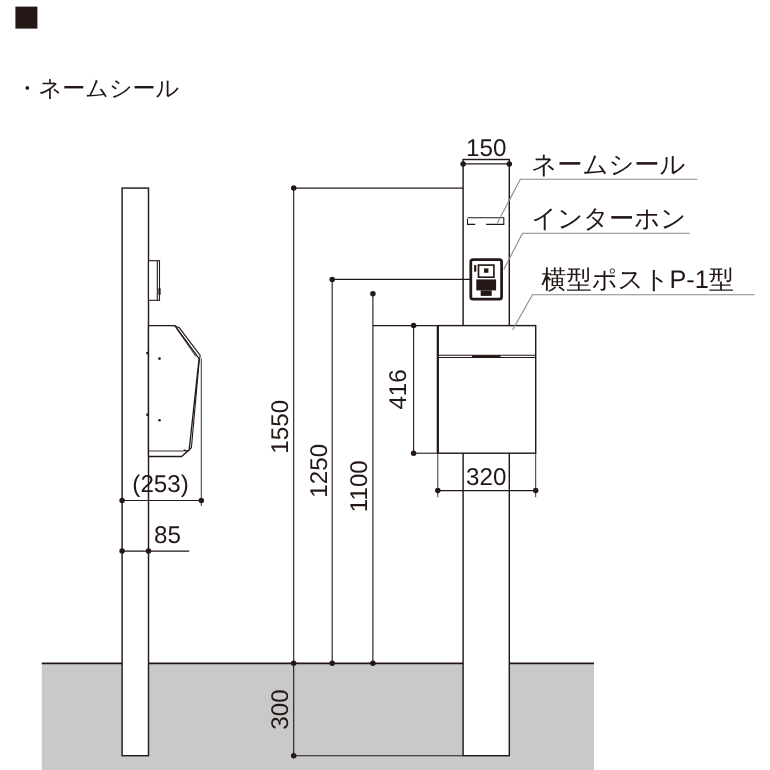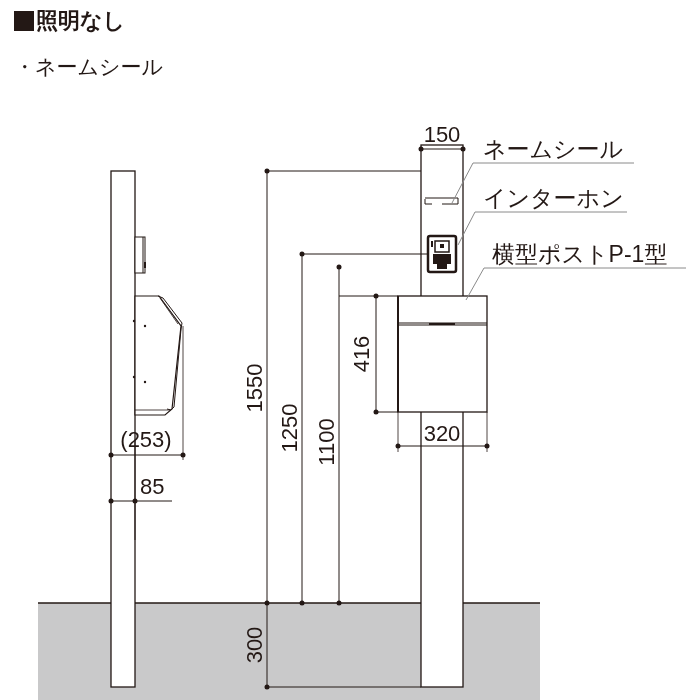--- a/index.html
+++ b/index.html
@@ -1,32 +1,31 @@
 <!DOCTYPE html>
 <html><head>
   <meta charset="utf-8">
   <style>
     html, body { margin: 0; padding: 0; background: #ffffff; }
     body { width: 700px; height: 700px; position: relative; overflow: hidden;
            font-family: "Liberation Sans", "DejaVu Sans", sans-serif; color: #231815; }
     .heading { position: absolute; left: 14px; top: 6px; font-size: 22px; font-weight: bold;
                display: flex; align-items: center; letter-spacing: 0px; }
     .heading .square { width: 20px; height: 20px; background: #231815; margin-right: 2px; display: inline-block; }
-    .bullet-note { position: absolute; left: 14px; top: 53px; font-size: 21px; }
+    .bullet-note { position: absolute; left: 14px; top: 66px; font-size: 21px; }
     svg { position: absolute; left: 0; top: 0; }
     svg text { font-family: "Liberation Sans", "DejaVu Sans", sans-serif; fill: #231815; }
     .dim { font-size: 22px; }
     .callout { font-size: 23px; }
   </style>
 </head>
 <body>
 
 <div class="heading">
   <span class="square"></span>
-  <span>照明なし</span>
 </div>
 
 <div class="bullet-note">
   <span>・</span><span>ネームシール</span>
 </div>
 
 <svg width="700" height="700" viewBox="0 0 700 700">
 
   <g>
     <rect x="38" y="603" width="502" height="97" fill="#c9c9ca"></rect>

